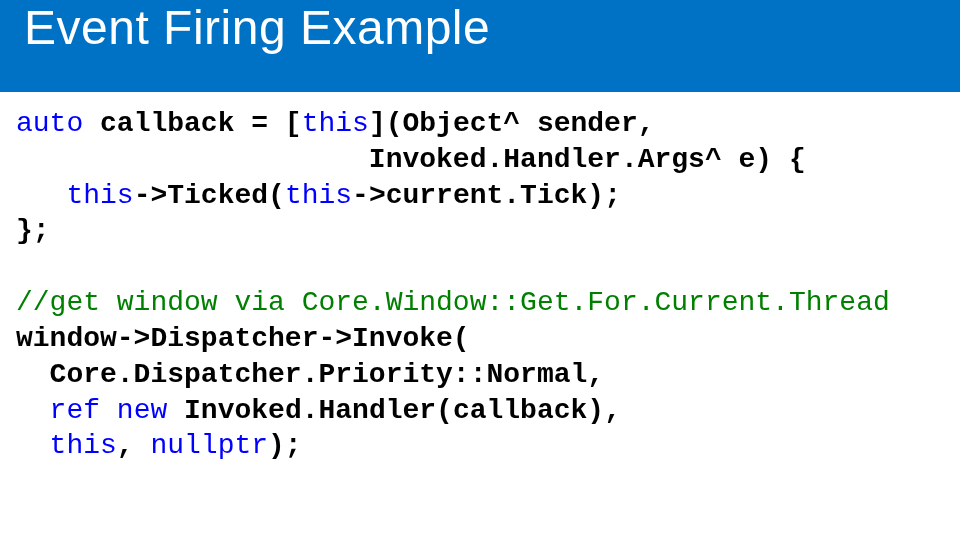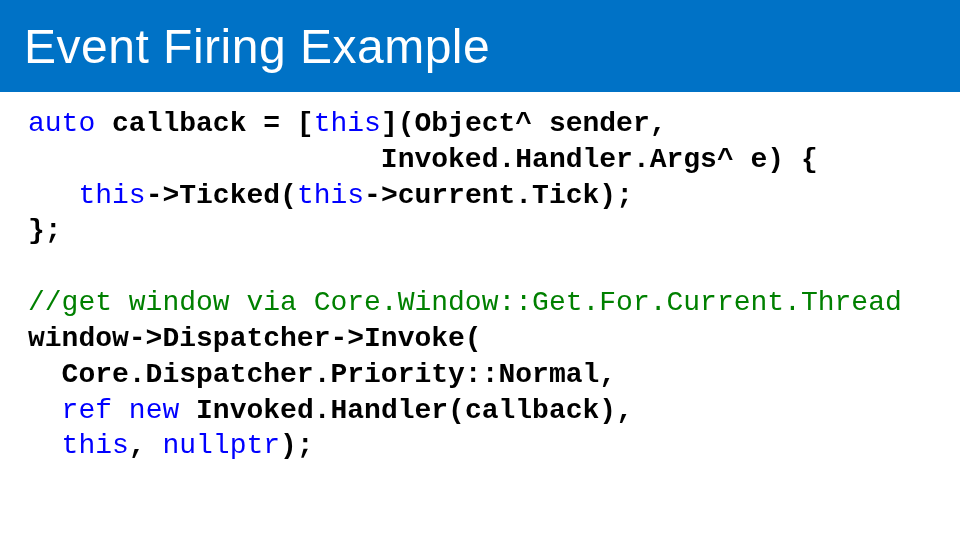--- a/index.html
+++ b/index.html
@@ -8,33 +8,33 @@
     width: 960px;
     height: 540px;
     background: #ffffff;
     font-family: "Segoe UI", Arial, sans-serif;
     overflow: hidden;
   }
   .title-bar {
     background: #0072c6;
     height: 92px;
     display: flex;
-    align-items: center;
+    align-items: flex-start;
     padding-left: 24px;
     box-sizing: border-box;
   }
   .title-bar h1 {
     margin: 0;
     color: #ffffff;
     font-weight: 300;
     font-size: 48px;
     letter-spacing: 0.5px;
   }
   .code-block {
-    padding: 14px 28px 0 28px;
+    padding: 14px 28px 0 16px;
     font-family: Consolas, "Courier New", monospace;
     font-size: 28px;
     line-height: 1.28;
     white-space: pre;
     font-weight: 600;
     color: #000000;
   }
   .kw   { color: #0000ff; font-weight: 500; }
   .cmt  { color: #008000; font-weight: 500; }
   .norm { color: #000000; }

